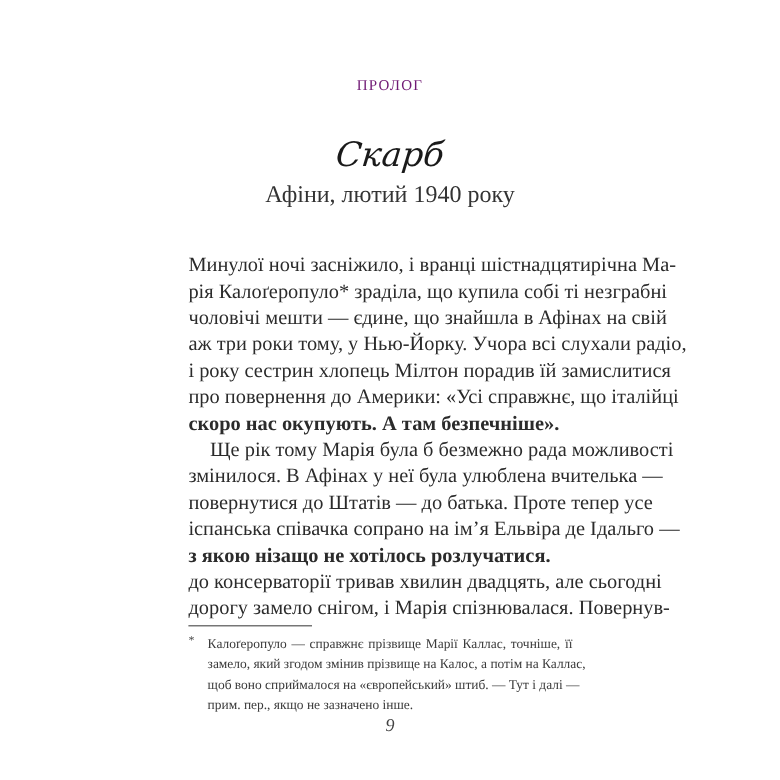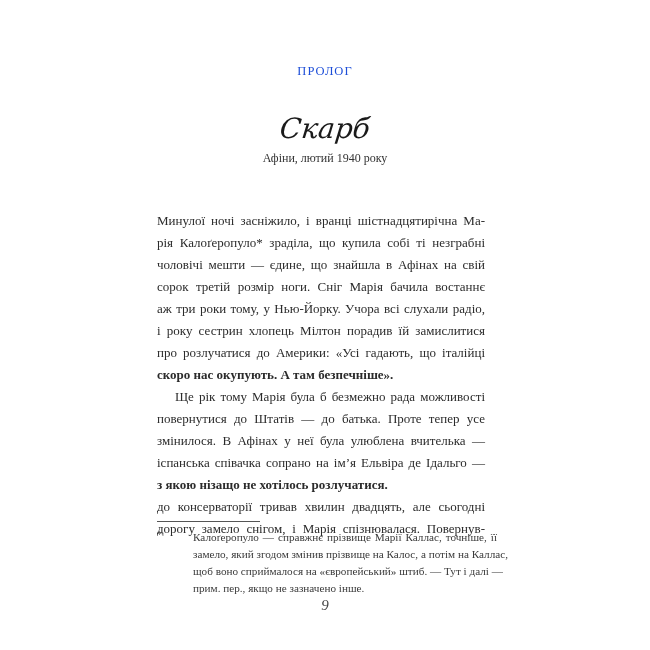--- a/index.html
+++ b/index.html
@@ -1,63 +1,62 @@
 <!DOCTYPE html>
 <html><head>
 <meta charset="utf-8">
 <style>
   html, body { margin:0; padding:0; background:#ffffff; }
   body { width:650px; height:650px; position:relative; overflow:hidden;
          font-family:"Liberation Serif","DejaVu Serif",serif; color:#2b2b2b; }
   .page { position:absolute; left:0; top:0; width:650px; height:650px; }
   .chapter-label { position:absolute; top:64px; left:0; width:650px; text-align:center;
-         font-size:12.5px; letter-spacing:1px; color:#1d4ed8; }
+         font-size:12.5px; letter-spacing:1px; color:#701a75; }
   .chapter-title { position:absolute; top:112px; left:0; width:650px; text-align:center;
          font-family:"DejaVu Serif","Liberation Serif",serif; font-style:italic;
          font-size:28px; color:#1a1a1a; transform:skewX(-6deg); }
   .chapter-subtitle { position:absolute; top:151px; left:0; width:650px; text-align:center;
-         font-size:12px; color:#333; }
+         font-size:20px; color:#333; }
   .body-text { position:absolute; top:210px; left:157px; width:328px; }
-  .line { height:22px; line-height:22px; font-size:13px; white-space:nowrap;
+  .line { height:22px; line-height:22px; font-size:17px; white-space:nowrap;
           text-align:justify; text-align-last:justify; }
   .line.last { text-align-last:left;font-weight:bold; }
   .line.indent { padding-left:18px; }
   .fn-rule { position:absolute; top:521px; left:157px; width:103px; height:0;
              border-top:1px solid #555; }
   .footnote { position:absolute; top:529px; left:157px; width:328px; }
   .fn-mark { position:absolute; left:0; top:0; font-size:10px; color:#444; }
-  .fn-lines { margin-left:36px; width:304px; }
+  .fn-lines { margin-left:16px; width:304px; }
   .fn-line { height:17px; line-height:17px; font-size:11.2px; white-space:nowrap; color:#3a3a3a;
              text-align:justify; text-align-last:justify; }
   .fn-line.last { text-align-last:left; }
   .it { }
   .page-number { position:absolute; top:597px; left:0; width:650px; text-align:center;
          font-style:italic; font-size:15px; color:#444; }
 </style>
 </head>
 <body>
 
 <div class="page">
 
   <div class="chapter-label">ПРОЛОГ</div>
   <div class="chapter-title">Скарб</div>
   <div class="chapter-subtitle">Афіни, лютий 1940 року</div>
 
   <div class="body-text">
     <div class="line">Минулої ночі засніжило, і вранці шістнадцятирічна Ма-</div>
     <div class="line">рія Калоґеропуло* зраділа, що купила собі ті незграбні</div>
     <div class="line">чоловічі мешти — єдине, що знайшла в Афінах на свій</div>
-    <div class="line">сорок третій розмір ноги. Сніг Марія бачила востаннє</div>
     <div class="line">аж три роки тому, у Нью-Йорку. Учора всі слухали радіо,</div>
     <div class="line">і року сестрин хлопець Мілтон порадив їй замислитися</div>
-    <div class="line">про розлучатися до Америки: «Усі гадають, що італійці</div>
+    <div class="line">про повернення до Америки: «Усі справжнє, що італійці</div>
     <div class="line last">скоро нас окупують. А там безпечніше».</div>
     <div class="line indent">Ще рік тому Марія була б безмежно рада можливості</div>
+    <div class="line">змінилося. В Афінах у неї була улюблена вчителька —</div>
     <div class="line">повернутися до Штатів — до батька. Проте тепер усе</div>
-    <div class="line">змінилося. В Афінах у неї була улюблена вчителька —</div>
     <div class="line">іспанська співачка сопрано на ім’я Ельвіра де Ідальго —</div>
     <div class="line last">з якою нізащо не хотілось розлучатися.</div>
     <div class="line">до консерваторії тривав хвилин двадцять, але сьогодні</div>
     <div class="line">дорогу замело снігом, і Марія спізнювалася. Повернув-</div>
   </div>
 
   <div class="fn-rule"></div>
 
   <div class="footnote">
     <span class="fn-mark">*</span>

